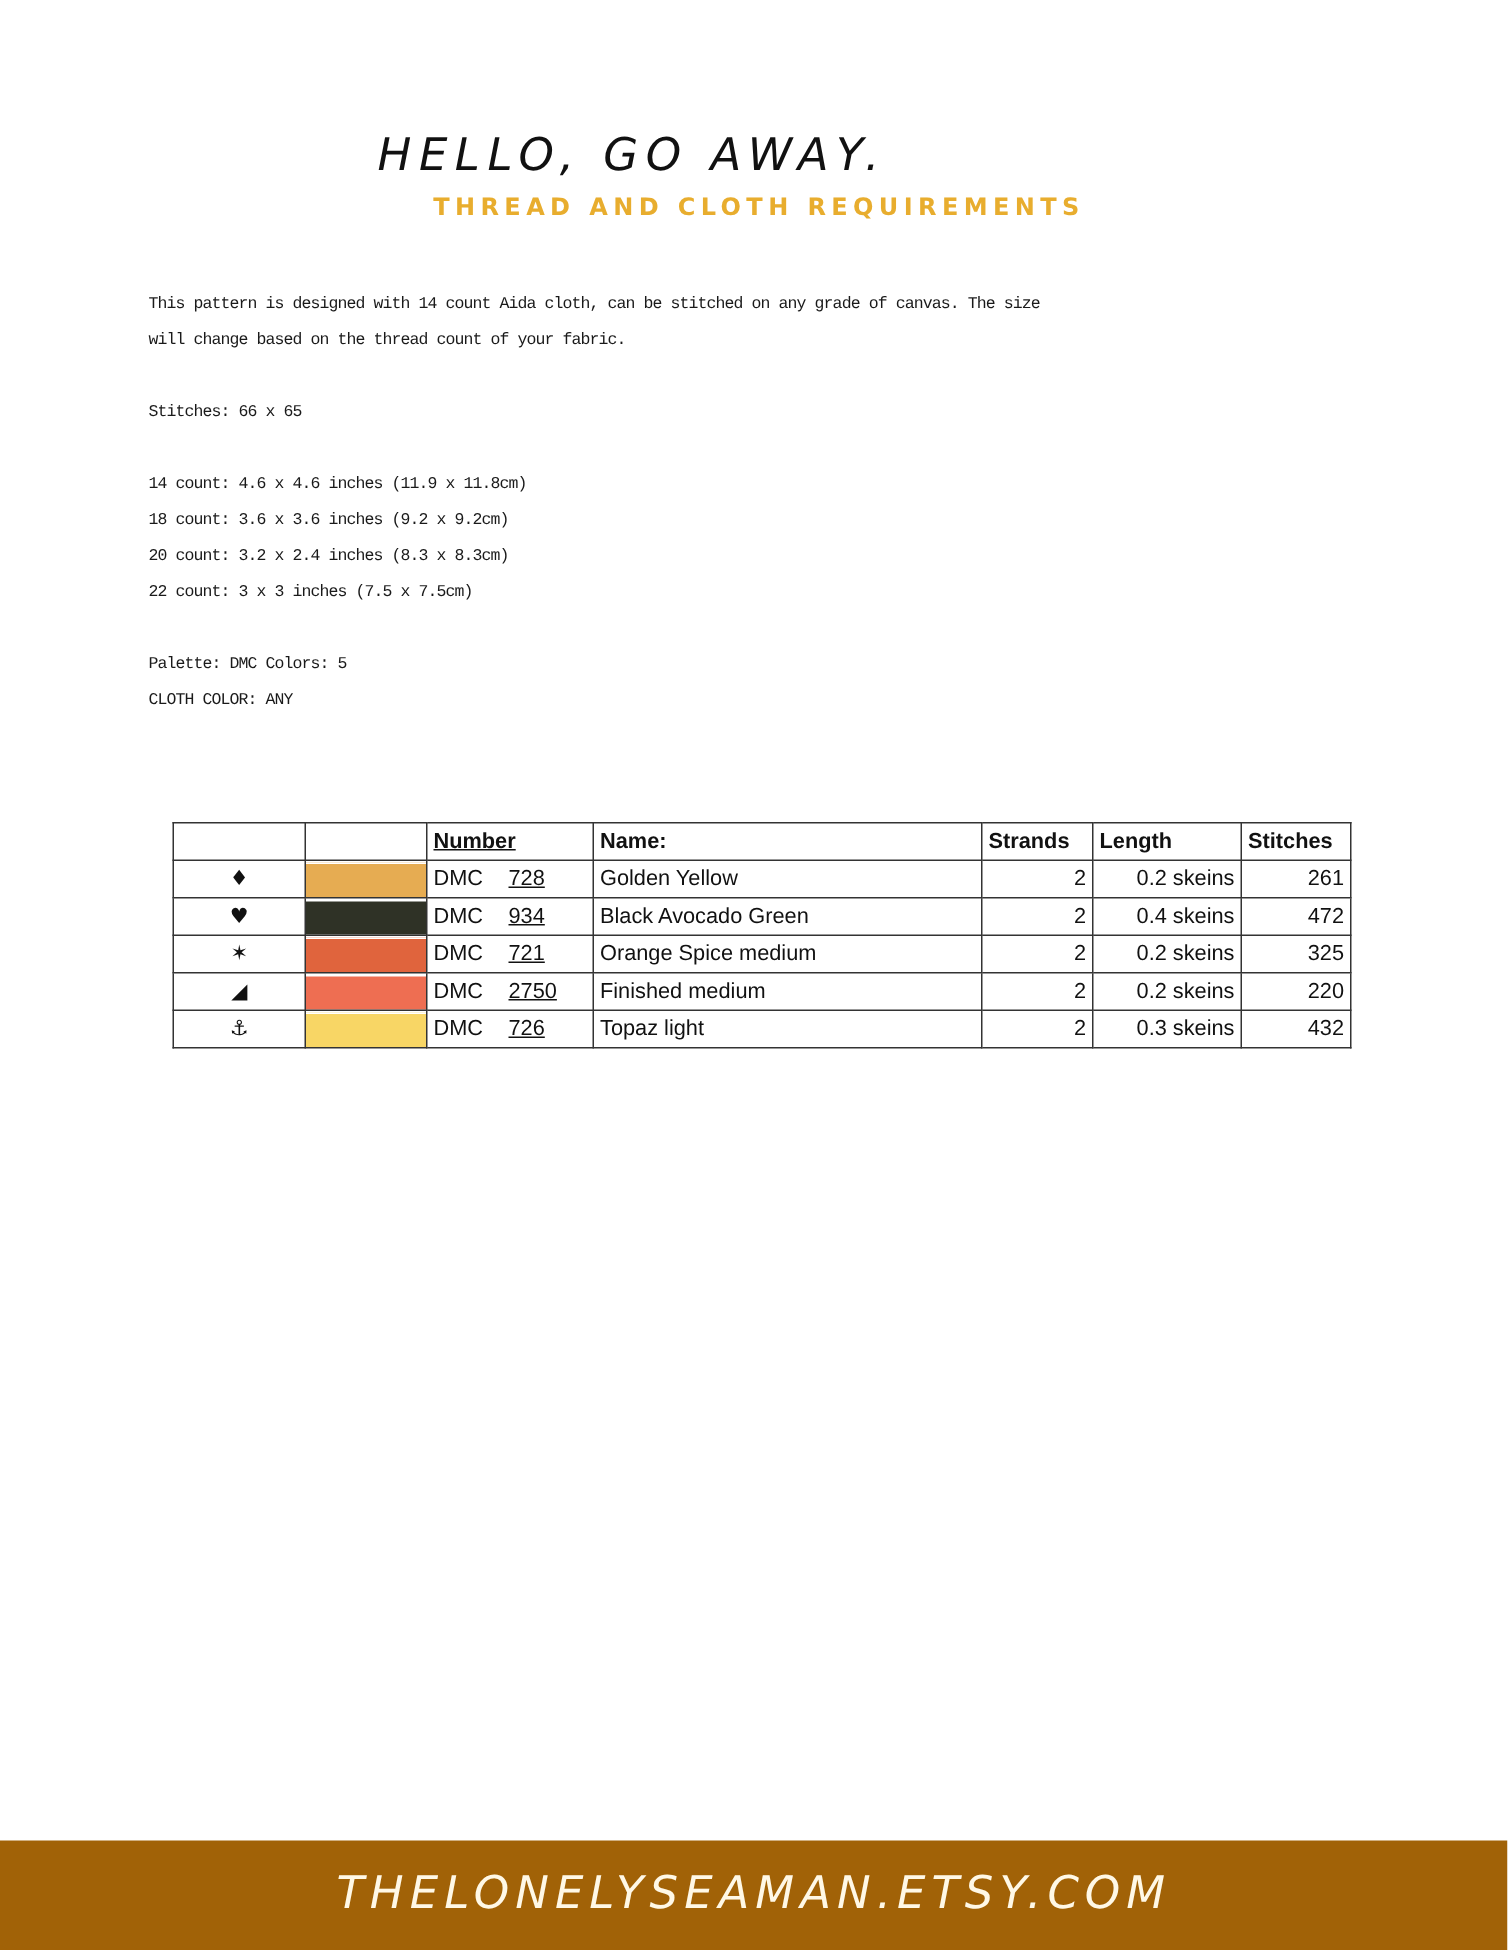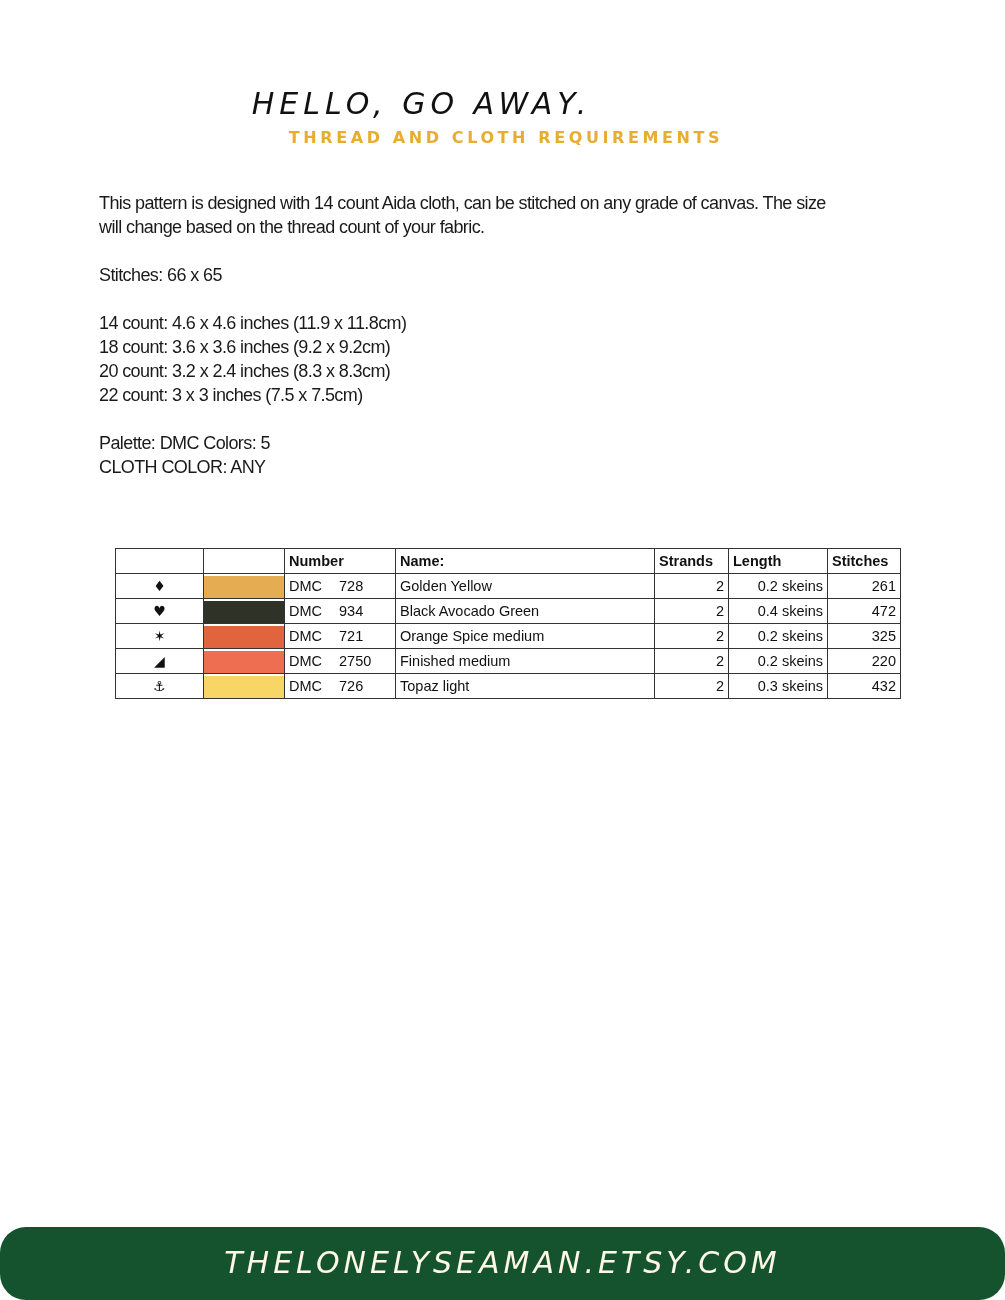--- a/index.html
+++ b/index.html
@@ -5,31 +5,31 @@
   html, body { margin:0; padding:0; }
   body { width:1005px; height:1300px; background:#ffffff; position:relative; overflow:hidden;
          font-family:"Liberation Sans", sans-serif; color:#1a1a1a; }
   .title { position:absolute; top:86px; left:0; width:843px; text-align:center;
            font-family:"DejaVu Sans", sans-serif; font-style:italic; font-size:30px; letter-spacing:5px;
            color:#111; font-weight:normal; }
   .subtitle { position:absolute; top:128px; left:0; width:1012px; text-align:center;
               font-family:"DejaVu Sans", sans-serif; font-size:16px; letter-spacing:3.6px;
               color:#e8ad2e; font-weight:bold; }
   .body-text { position:absolute; left:99px; top:191px; width:820px;
-               font-family:Liberation Sans, sans-serif; font-size:18px; line-height:24px; color:#1a1a1a;
+               font-family:Liberation Mono, monospace; font-size:11px; line-height:24px; color:#1a1a1a;
                letter-spacing:-0.6px; }
   .body-text p { margin:0; }
   .gap { height:24px; }
   table.thread { position:absolute; left:115px; top:548px; border-collapse:collapse;
                  font-family:"Liberation Sans", sans-serif; font-size:14.5px; color:#111; }
   table.thread td, table.thread th { border:1.5px solid #333; height:24px; padding:0 4px; }
   table.thread th { font-weight:bold; text-align:left; }
   .c-sym { width:79px; text-align:center; }
   .c-sw { width:80px; padding:0 !important; }
-  .c-num { width:102px; }
+  .c-num { width:102px;text-decoration:underline; }
   .c-name { width:250px; }
   .c-str { width:65px; text-align:right !important; }
   .c-len { width:90px; text-align:right !important; }
   .c-sti { width:64px; text-align:right !important; }
   th.c-str, th.c-len, th.c-sti { text-align:left !important; }
   .swatch { display:block; width:100%; height:22px; border-top:1px solid #fff; }
   .num-prefix { display:inline-block; width:50px; }
   .sym { font-family:"DejaVu Sans", sans-serif; font-size:14px; }
   .footer { position:absolute; left:0; top:1227px; width:1005px; height:73px; background:#f26837; }
   .footer-text { position:absolute; left:0; top:18px; width:1005px; text-align:center;
@@ -121,15 +121,15 @@
         </td>
         <td class="c-num"><span class="num-prefix">DMC</span><span>726</span></td>
         <td class="c-name">Topaz light</td>
         <td class="c-str">2</td>
         <td class="c-len">0.3 skeins</td>
         <td class="c-sti">432</td>
       </tr>
     </tbody>
 </table>
 
-<div class="footer" style="background: #14532d; border-radius: 26px;">
+<div class="footer" style="background: #a16207;">
   <div class="footer-text">THELONELYSEAMAN.ETSY.COM</div>
 </div>
 
 </body></html>

